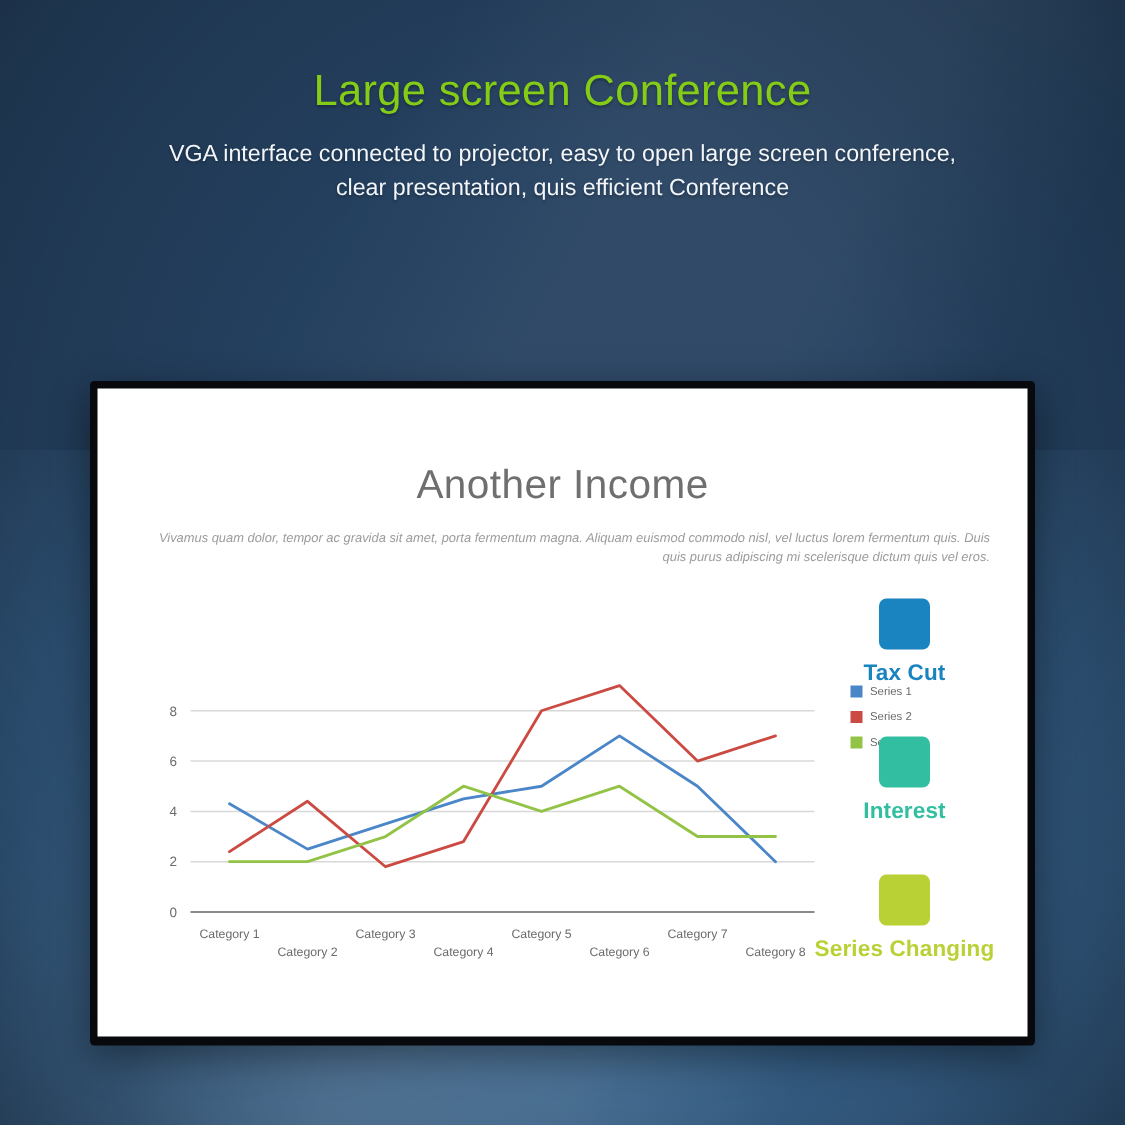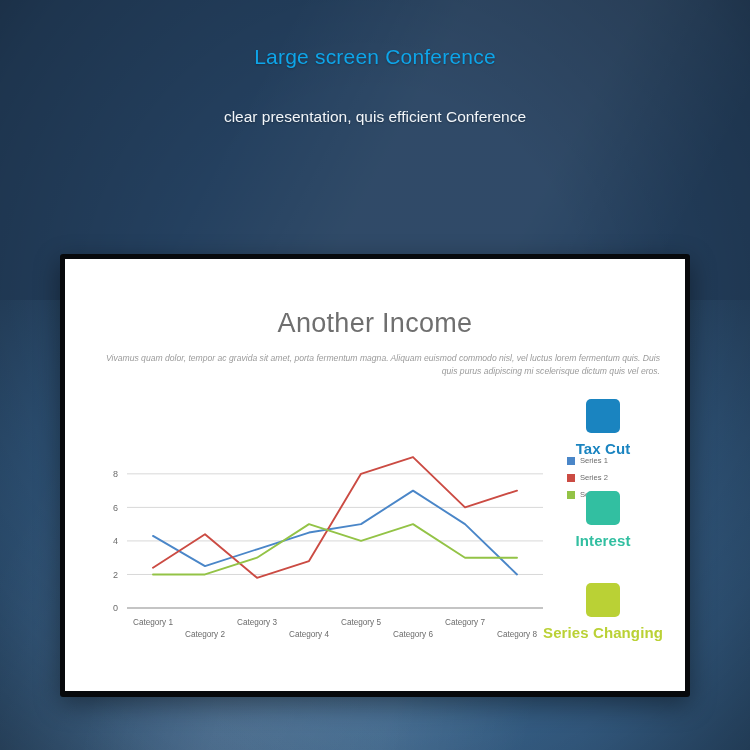--- a/index.html
+++ b/index.html
@@ -63,23 +63,23 @@
     position: absolute;
     left: 0;
     top: 0;
     width: 750px;
     text-align: center;
     z-index: 5;
   }
   #headline {
     margin: 0;
     padding-top: 45px;
-    font-size: 21px;
+    font-size: 29px;
     font-weight: 400;
-    color: #0ea5e9;
+    color: #84cc16;
     letter-spacing: 0.2px;
     text-shadow: 0 1px 2px rgba(0,0,0,0.28);
   }
   #subhead {
     margin: 0;
     padding-top: 13px;
     font-size: 15.5px;
     font-weight: 400;
     line-height: 23px;
     color: #f2f6fa;
@@ -206,21 +206,21 @@
 
 <div id="page">
 
   <div id="bg-glow"></div>
   <div id="bg-diag"></div>
   <div id="bg-vignette"></div>
 
   <div id="heading">
     <h1 id="headline">Large screen Conference</h1>
     <p id="subhead">
-      <br>
+      <span>VGA interface connected to projector, easy to open large screen conference,</span><br>
       <span>clear presentation, quis efficient Conference</span>
     </p>
   </div>
 
   <div id="stand-reflect"></div>
 
   <div id="monitor">
     <div id="screen">
 
       <h2 id="slide-title">Another Income</h2>

